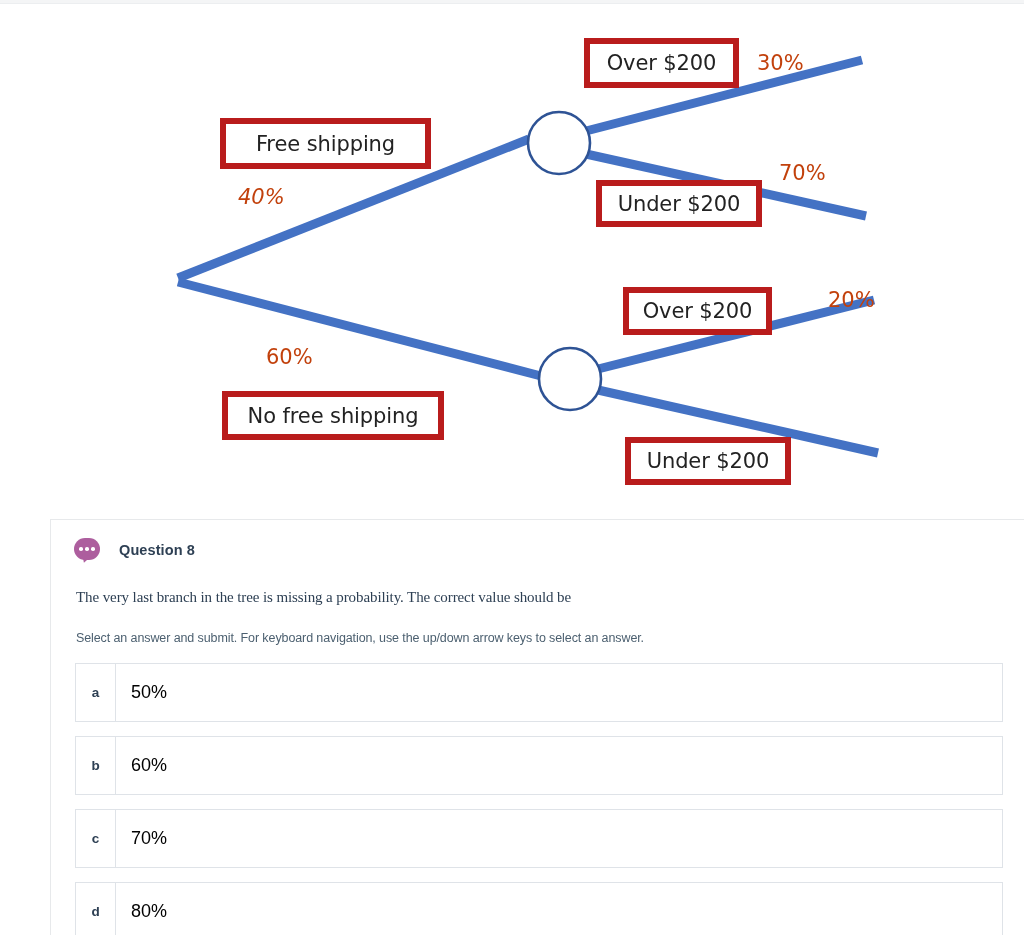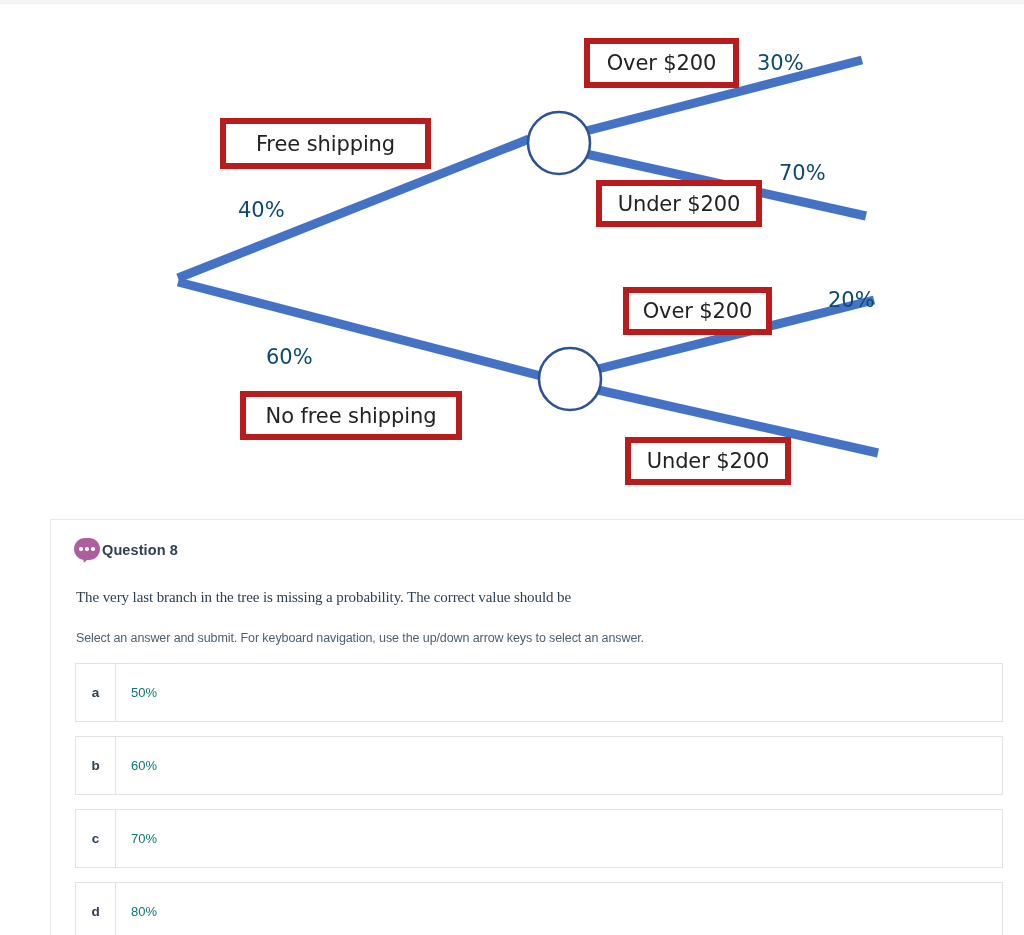--- a/index.html
+++ b/index.html
@@ -52,29 +52,29 @@
     font-family: "DejaVu Sans", sans-serif;
     font-size: 21px;
     color: #222222;
     letter-spacing: -0.1px;
     white-space: nowrap;
   }
   .tree-pct {
     position: absolute;
     font-family: "DejaVu Sans", sans-serif;
     font-size: 21px;
-    color: #0c4a6e;
+    color: #c2410c;
     white-space: nowrap;
     background: transparent;
   }
 
   
   #box-free-shipping   { left: 220px; top: 114px; width: 211px; height: 51px; }
-  #pct-free-shipping   { left: 238px; top: 194px; }
-  #box-no-free-shipping{ left: 240px; top: 387px; width: 222px; height: 49px; }
+  #pct-free-shipping   { left: 238px; top: 181px; font-style: italic; }
+  #box-no-free-shipping{ left: 222px; top: 387px; width: 222px; height: 49px; }
   #pct-no-free-shipping{ left: 266px; top: 341px; }
 
   #box-over-200-top    { left: 584px; top: 34px; width: 155px; height: 50px; }
   #pct-over-200-top    { left: 757px; top: 47px; }
 
   #box-under-200-top   { left: 596px; top: 176px; width: 166px; height: 47px; }
   #pct-under-200-top   { left: 779px; top: 157px; }
 
   #box-over-200-bottom { left: 623px; top: 283px; width: 149px; height: 48px; }
   #pct-over-200-bottom { left: 828px; top: 284px; }
@@ -139,21 +139,21 @@
     justify-content: center;
     gap: 2.5px;
   }
   #question-bubble-icon .dots i {
     display: block;
     width: 3.5px; height: 3.5px;
     border-radius: 50%;
     background: #ffffff;
   }
   #question-number {
-    margin-left: 2px;
+    margin-left: 19px;
     font-family: "Liberation Sans", sans-serif;
     font-size: 14.5px;
     font-weight: bold;
     color: #2e4054;
     letter-spacing: 0.1px;
   }
 
   #question-text {
     margin: 27px 0 0 25px;
     font-family: Liberation Serif, serif;
@@ -194,22 +194,22 @@
     font-size: 13.5px;
     font-weight: bold;
     color: #2e4054;
   }
   .answer-text {
     flex: 1 1 auto;
     display: flex;
     align-items: center;
     padding-left: 15px;
     font-family: "Liberation Sans", sans-serif;
-    font-size: 13px;
-    color: #0f766e;
+    font-size: 18px;
+    color: #000000;
   }
 </style>
 </head>
 <body>
 
 <div id="top-rule"></div>
 
 <div id="tree-figure">
 
   <svg id="tree-svg" viewBox="0 0 1024 500" preserveAspectRatio="none">

